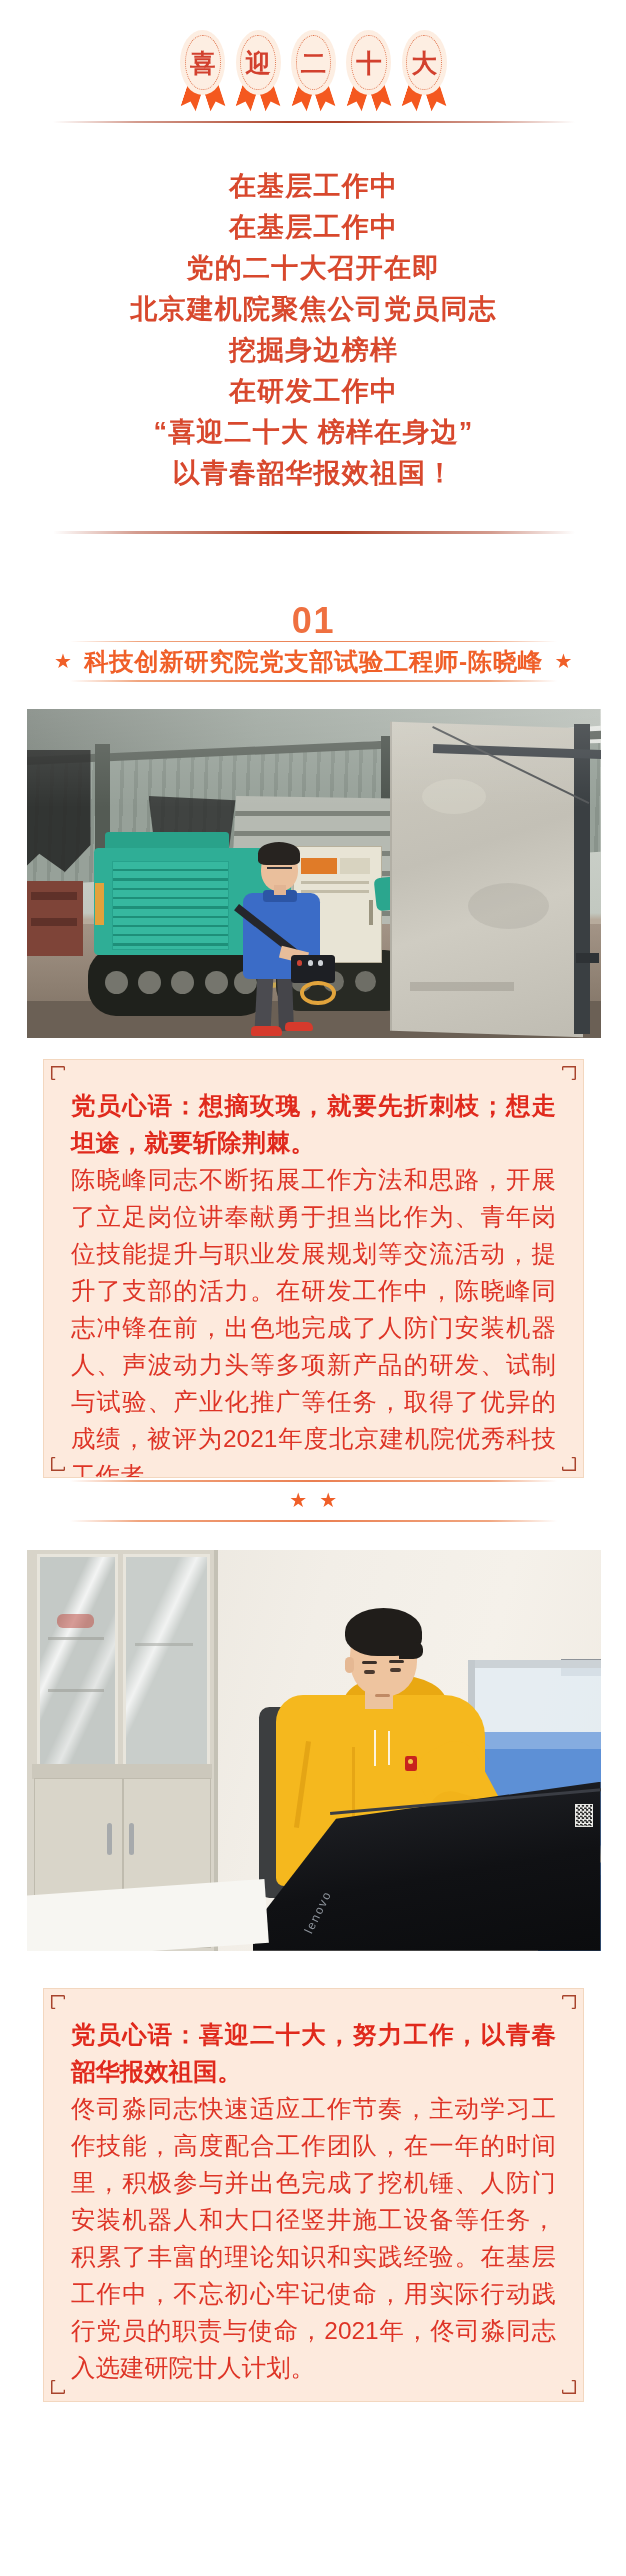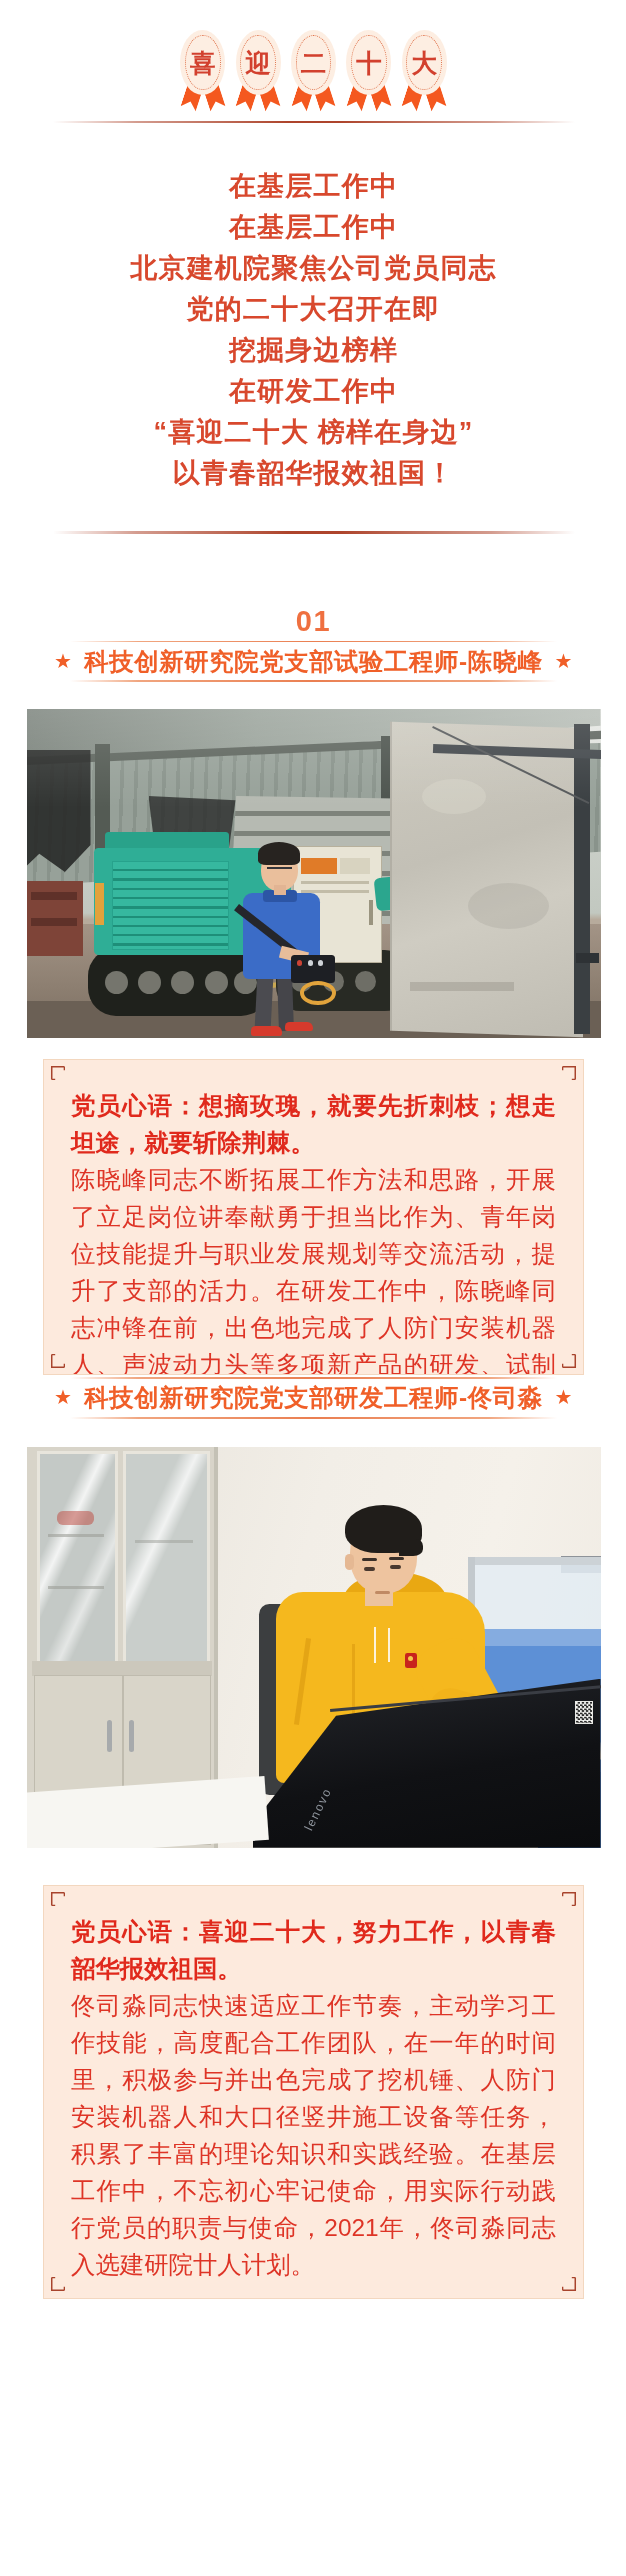--- a/index.html
+++ b/index.html
@@ -25,38 +25,38 @@
   .divider-main{width:522px;height:2.9px;margin:25.5px auto 0;border-radius:1.7px;
     background:linear-gradient(90deg,rgba(169,58,32,0),rgba(169,58,32,.5) 16%,rgba(169,58,32,.95) 45%,rgba(169,58,32,.95) 55%,rgba(169,58,32,.5) 84%,rgba(169,58,32,0));}
   .divider-main.second{margin-top:37px;}
 
   
   .intro{margin-top:43px;text-align:center;color:#d8482d;font-weight:700;
     font-size:27px;line-height:41px;letter-spacing:1.2px;}
   .intro-quote{text-align:center;color:#d8482d;font-weight:700;font-size:27px;line-height:41px;letter-spacing:1.2px;}
 
   
-  .sec-num{margin-top:70px;text-align:center;color:#ef7040;font-size:29px;line-height:34px;font-weight:700;letter-spacing:1.7px;}
+  .sec-num{margin-top:70px;text-align:center;color:#ef7040;font-size:36px;line-height:34px;font-weight:700;letter-spacing:1.7px;}
   .sec-num.two{margin-top:67px;}
   .sec-line{width:487px;height:1.7px;margin:2.3px auto 0;
     background:linear-gradient(90deg,rgba(235,120,70,0),rgba(238,150,105,.85) 14%,rgba(233,120,72,.95) 50%,rgba(238,150,105,.85) 86%,rgba(235,120,70,0));}
   .sec-line.under{margin-top:3.5px;}
   .sec-title{margin-top:3.5px;display:flex;justify-content:center;align-items:center;gap:11.6px;
     color:#f05f28;font-size:24.4px;line-height:31px;font-weight:700;letter-spacing:0.6px;}
   .sec-title .star{font-size:20px;line-height:31px;}
 
   
   .photo{position:relative;width:574px;margin:27px auto 0;overflow:hidden;}
   .photo1{height:329px;background:#c9cec7;}
   .photo2{height:401px;margin-top:28px;background:#efece6;}
 
   
   .quote-box{position:relative;width:541px;margin:35px auto 0;box-sizing:border-box;
     background:#fdeadd;border:0.6px solid #f3d7bf;padding:27px 27px;overflow:hidden;}
-  .quote-box.b1{height:316px;margin-top:21px;}
+  .quote-box.b1{height:419px;margin-top:21px;}
   .quote-box.b2{height:414px;margin-top:37px;}
   .quote-box p{margin:0;font-size:24.4px;line-height:37px;text-align:justify;}
   .box-lead{font-weight:700;color:#e0291c;}
   .box-body{color:#de3426;}
   .corner{position:absolute;width:15px;height:15px;color:#a8432c;}
   .corner.tl{top:5.2px;left:5.8px;}
   .corner.tr{top:5.2px;right:5.8px;transform:rotate(90deg);}
   .corner.br{bottom:5.2px;right:5.8px;transform:rotate(180deg);}
   .corner.bl{bottom:5.2px;left:5.8px;transform:rotate(270deg);}
 
@@ -98,22 +98,22 @@
       <span class="oval"></span>
       <span class="ch">大</span>
     </div>
   </div>
 
   <div class="divider-main"></div>
 
   <div class="intro">
     <div>在基层工作中</div>
     <div>在基层工作中</div>
+    <div>党的二十大召开在即</div>
     <div>北京建机院聚焦公司党员同志</div>
-    <div>党的二十大召开在即</div>
     <div>挖掘身边榜样</div>
     <div>在研发工作中</div>
   </div>
   <div class="intro-quote">
     <div>“喜迎二十大 榜样在身边”</div>
     <div>以青春韶华报效祖国！</div>
   </div>
 
   <div class="divider-main second"></div>
 
@@ -250,21 +250,20 @@
     <svg class="corner bl" viewBox="0 0 26 26">
         <path d="M3 25 L3 3 L25 3 M25 3 L25 9 M3 25 L9 25" stroke="currentColor" stroke-width="2.6" fill="none"></path>
       </svg>
     <p class="box-lead">党员心语：想摘玫瑰，就要先折刺枝；想走坦途，就要斩除荆棘。</p>
     <p class="box-body">陈晓峰同志不断拓展工作方法和思路，开展了立足岗位讲奉献勇于担当比作为、青年岗位技能提升与职业发展规划等交流活动，提升了支部的活力。在研发工作中，陈晓峰同志冲锋在前，出色地完成了人防门安装机器人、声波动力头等多项新产品的研发、试制与试验、产业化推广等任务，取得了优异的成绩，被评为2021年度北京建机院优秀科技工作者。</p>
   </div>
 
   <div class="sec-line"></div>
   <div class="sec-title">
     <span class="star">★</span>
-    <span>科技创新研究院党支部研发工程师-佟司淼</span>
     <span class="star">★</span>
   </div>
   <div class="sec-line under"></div>
 
   <div class="photo photo2">
     <div class="abs" style="inset:0;background:linear-gradient(105deg,#e7e3db 0%,#ece8e0 22%,#f2eee7 45%,#f5f1ea 72%,#efeae2 100%);"></div>
 
     <div>
       <div class="abs" style="top:0;left:0;width:191px;height:401px;background:#d8d4c9;"></div>
       <div class="abs" style="top:4.6px;left:10.4px;width:75px;height:208px;border:3.5px solid #e8e5dc;background-color:#c4c9c6;background-image:linear-gradient(115deg,rgba(255,255,255,0) 28%,rgba(255,255,255,.8) 37%,rgba(255,255,255,0) 45%,rgba(255,255,255,0) 58%,rgba(255,255,255,.55) 67%,rgba(255,255,255,0) 74%);"></div>

